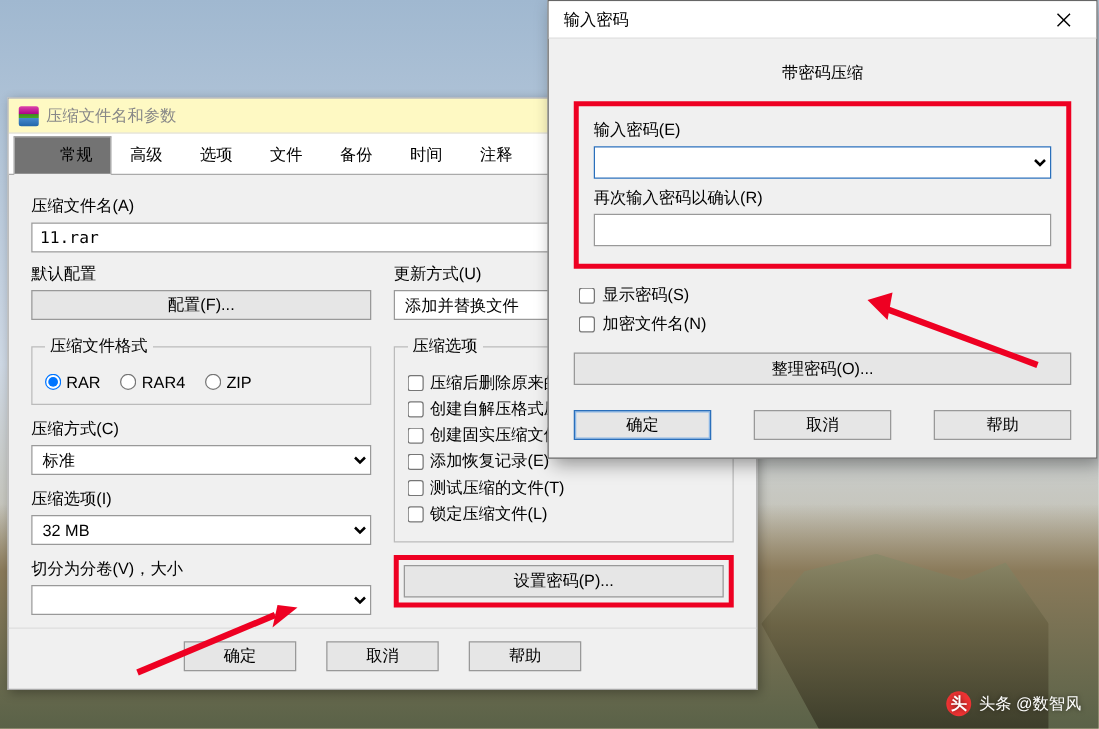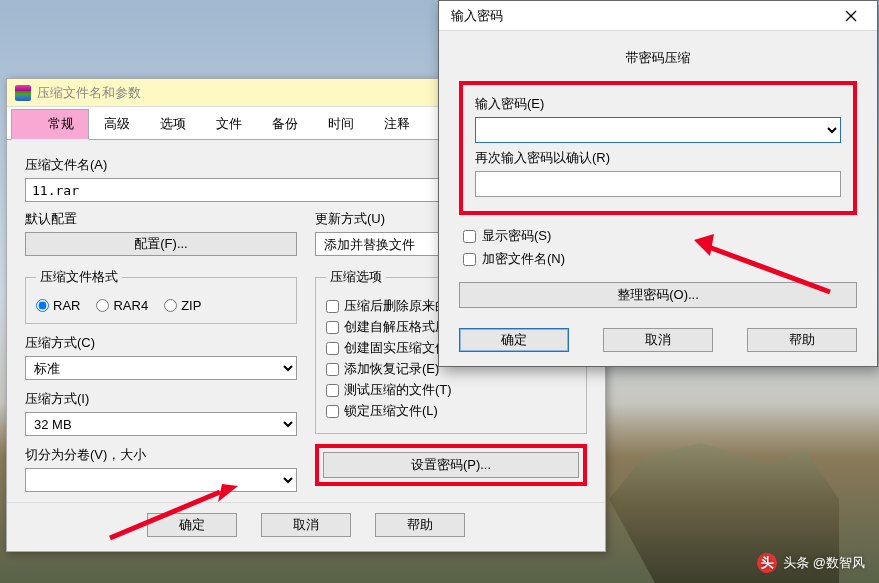--- a/index.html
+++ b/index.html
@@ -9,21 +9,21 @@
   .landscape { position: absolute; left: 0; right: 0; bottom: 0; height: 180px; background: linear-gradient(to bottom, transparent 0%, #8a7a5a 30%, #5a6248 100%); }
   .cliff { position: absolute; right: 40px; bottom: 0; width: 230px; height: 140px; background: linear-gradient(to top, #3a3a28 0%, #6a6244 60%, #8a8a6a 100%); clip-path: polygon(20% 100%, 0 40%, 15% 10%, 40% 0, 70% 15%, 85% 5%, 100% 40%, 100% 100%); opacity: 0.9; }
   
   
   .dlg-main { position: absolute; left: 6px; top: 78px; width: 600px; background: #f0f0f0; border: 1px solid #aaa; box-shadow: 2px 2px 8px rgba(0,0,0,0.3); }
   .dlg-title { height: 28px; line-height: 28px; padding: 0 8px; background: #fef9c3; border-bottom: 1px solid #ddd; display: flex; align-items: center; gap: 6px; color: #888; }
   .dlg-title .ico { width: 16px; height: 16px; background: linear-gradient(#d4a, #a08 40%, #482 40%, #4a2 60%, #48c 60%, #26a); border-radius: 2px; }
   
   .tabs { display: flex; background: #fff; border-bottom: 1px solid #aaa; padding: 2px 4px 0; }
   .tab { padding: 5px 14px; border: 1px solid transparent; cursor: pointer; }
-  .tab.active { background: #f9a8d4; border: 1px solid #aaa; border-bottom-color: #f0f0f0; margin-bottom: -1px; padding-left: 36px; }
+  .tab.active { background: #737373; border: 1px solid #aaa; border-bottom-color: #f0f0f0; margin-bottom: -1px; padding-left: 36px; }
   
   .tabbody { padding: 16px 18px 10px; }
   
   .lbl { display: block; margin-bottom: 4px; }
   .txt { width: 100%; height: 24px; border: 1px solid #999; background: #fff; padding: 0 6px; font-family: Consolas, monospace; }
   .btn { height: 24px; border: 1px solid #999; background: #e6e6e6; padding: 0 10px; cursor: pointer; }
   .sel { height: 24px; border: 1px solid #999; background: #fff; width: 100%; padding: 0 4px; }
   
   .cols { display: flex; gap: 18px; margin-top: 8px; }
   .col { flex: 1; }
@@ -122,21 +122,21 @@
             <label>
                 <input type="radio" name="fmt" style="">
                 <span>ZIP</span>
               </label>
           </div>
         </fieldset>
 
         <label class="lbl">压缩方式(C)</label>
         <select class="sel"><option>标准</option></select>
 
-        <label class="lbl" style="margin-top:10px">压缩方式(I)</label>
+        <label class="lbl" style="margin-top:10px">压缩选项(I)</label>
         <select class="sel"><option>32 MB</option></select>
 
         <label class="lbl" style="margin-top:10px">切分为分卷(V)，大小</label>
         <div class="split">
           <select class="sel"><option></option></select>
         </div>
       </div>
 
       <div class="col">
         <label class="lbl">更新方式(U)</label>

